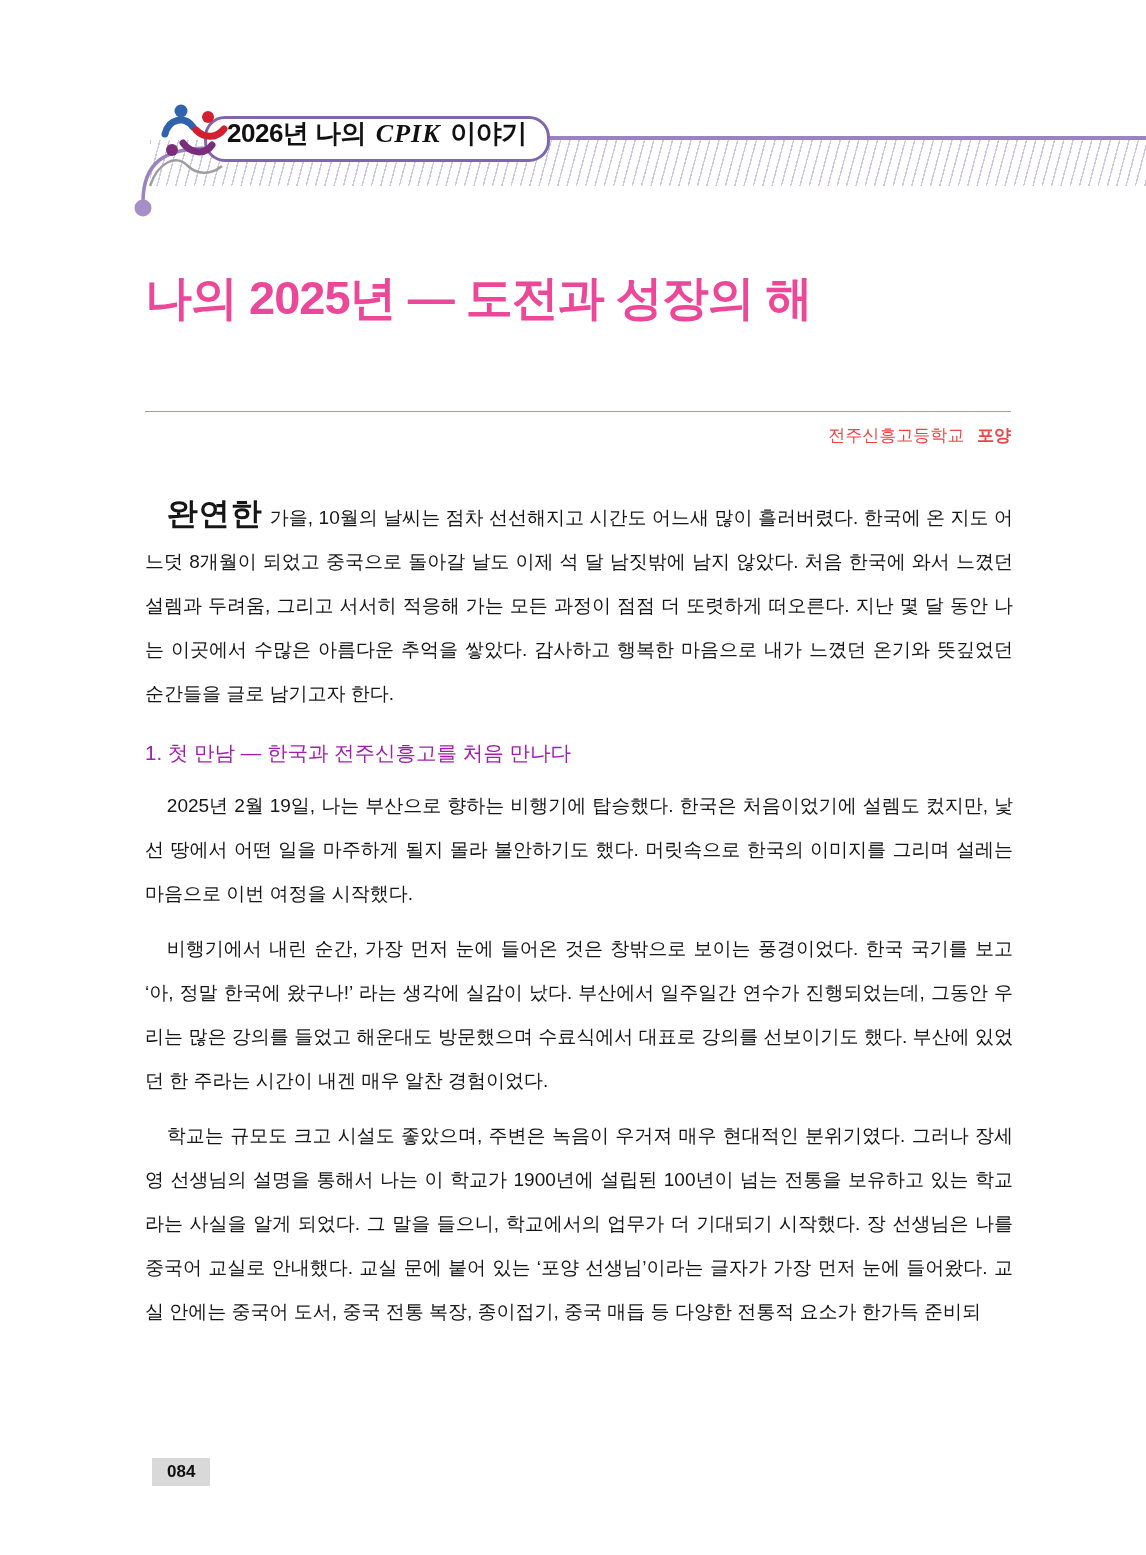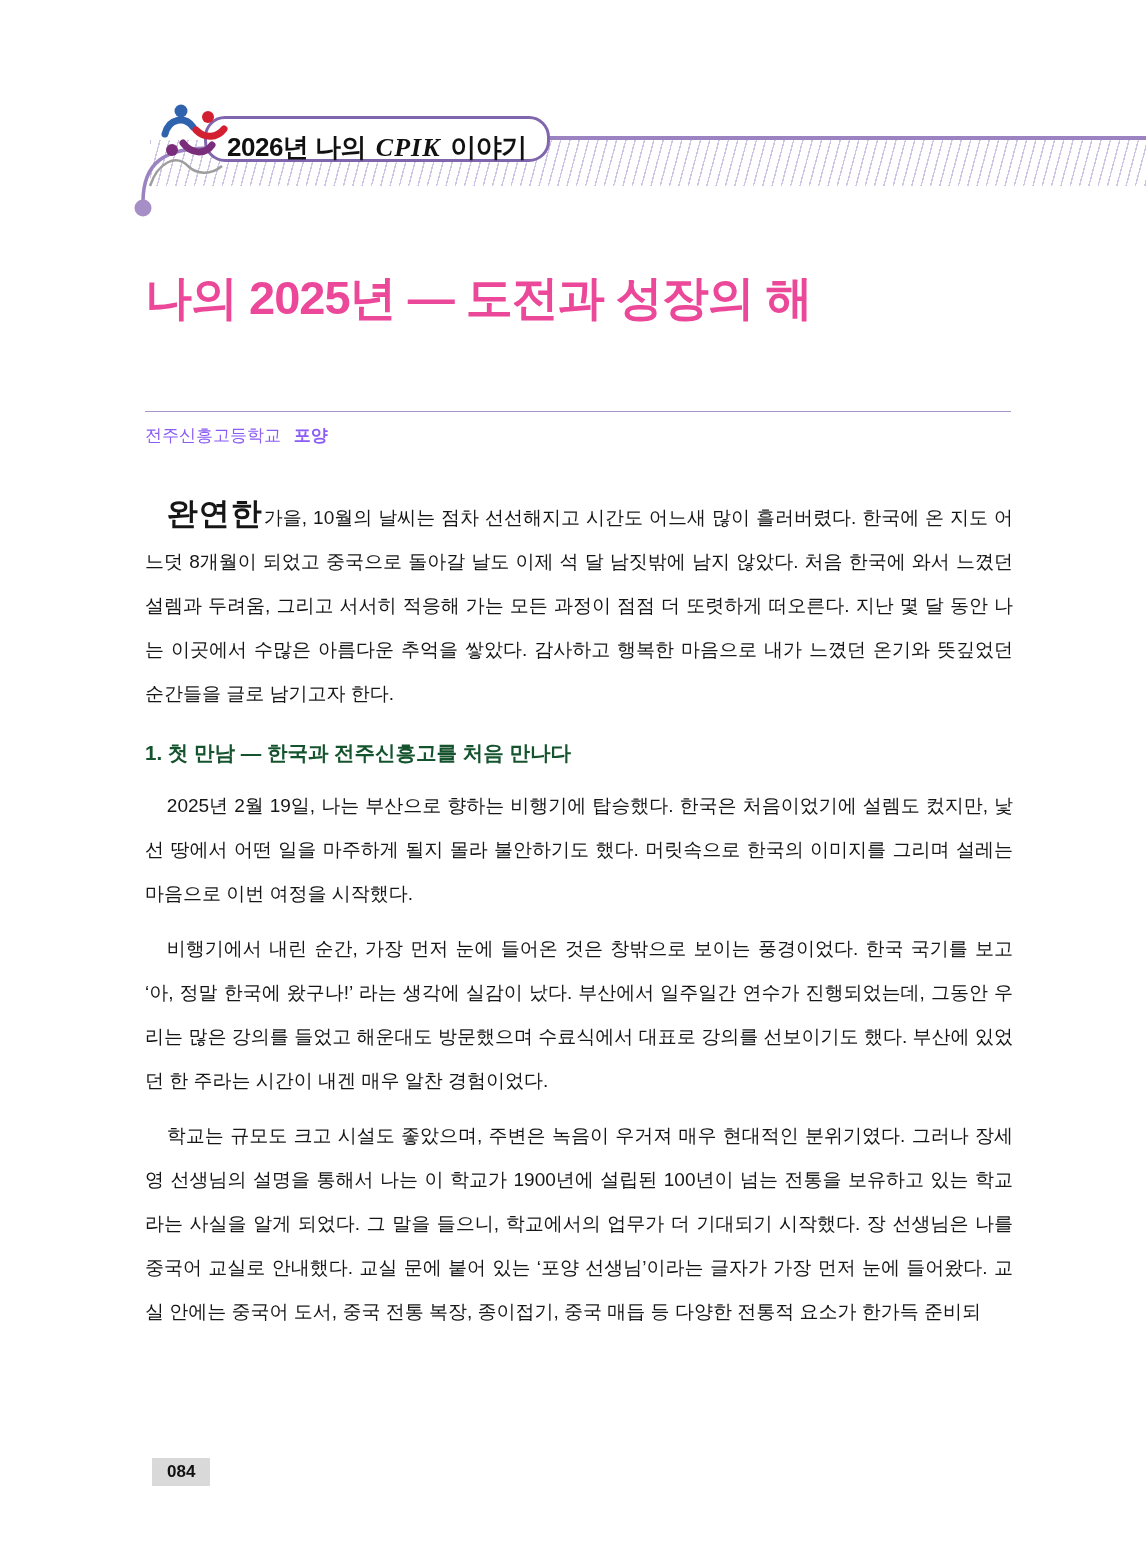--- a/index.html
+++ b/index.html
@@ -17,21 +17,21 @@
     position:absolute;left:300px;right:0;top:136px;height:3.5px;
     background:#9b82c0;z-index:1;
   }
   .hatch-band{
     position:absolute;left:150px;right:0;top:140px;height:46px;
     background:repeating-linear-gradient(105deg,#cfc5e4 0 1.4px,transparent 1.4px 9px);
     z-index:0;
   }
   .header-badge{
     position:absolute;left:204px;top:116px;height:40px;
-    padding:0 20px;line-height:56px;
+    padding:0 20px;line-height:28px;
     background:#ffffff;border:3px solid #7f66ad;border-radius:21px;
     font-size:26px;font-weight:800;color:#111;
     letter-spacing:-0.5px;white-space:nowrap;z-index:2;
   }
   .header-badge .cpik{
     font-family:"Liberation Serif", serif;
     font-style:italic;font-weight:700;letter-spacing:1px;padding:0 3px;
   }
   .header-decor{position:absolute;left:0;top:0;z-index:3;pointer-events:none;}
 
@@ -40,38 +40,38 @@
     position:absolute;left:145px;top:236px;width:960px;
     font-size:47px;font-weight:800;color:#ec4899;
     letter-spacing:-1px;white-space:nowrap;
   }
   .rule{
     position:absolute;left:145px;top:411px;width:866px;height:0;
     border-top:1.5px solid #a994c9;
   }
   .byline{
     position:absolute;left:145px;top:424px;width:866px;
-    text-align:left;font-size:17px;color:#8b5cf6;
+    text-align:right;font-size:17px;color:#ef4444;
   }
   .byline .school{font-weight:400;margin-right:8px;}
   .byline .author{font-weight:800;}
 
   
   .article{
     position:absolute;left:145px;top:492px;width:868px;height:990px;
     font-size:19px;line-height:44px;text-align:justify;
     color:#161616;overflow:hidden;
   }
   .article p{margin:0 0 11px;text-indent:1.15em;}
   .lead{
     font-family:"Liberation Serif", serif;
-    font-size:31px;font-weight:700;letter-spacing:1px;margin-right:1px;
+    font-size:31px;font-weight:700;letter-spacing:1px;margin-right:7px;
   }
   .section-heading{
-    font-size:20.5px;font-weight:700;color:#14532d;
+    font-size:20.5px;font-weight:400;color:#a21caf;
     margin:16px 0 10px;text-indent:0;line-height:42px;text-align:left;
   }
 
   
   .page-pill{
     position:absolute;left:152px;top:1458px;
     background:#d9d9d9;border-radius:0;
     padding:4px 15px;font-size:17px;font-weight:800;color:#111;
   }
 </style>

